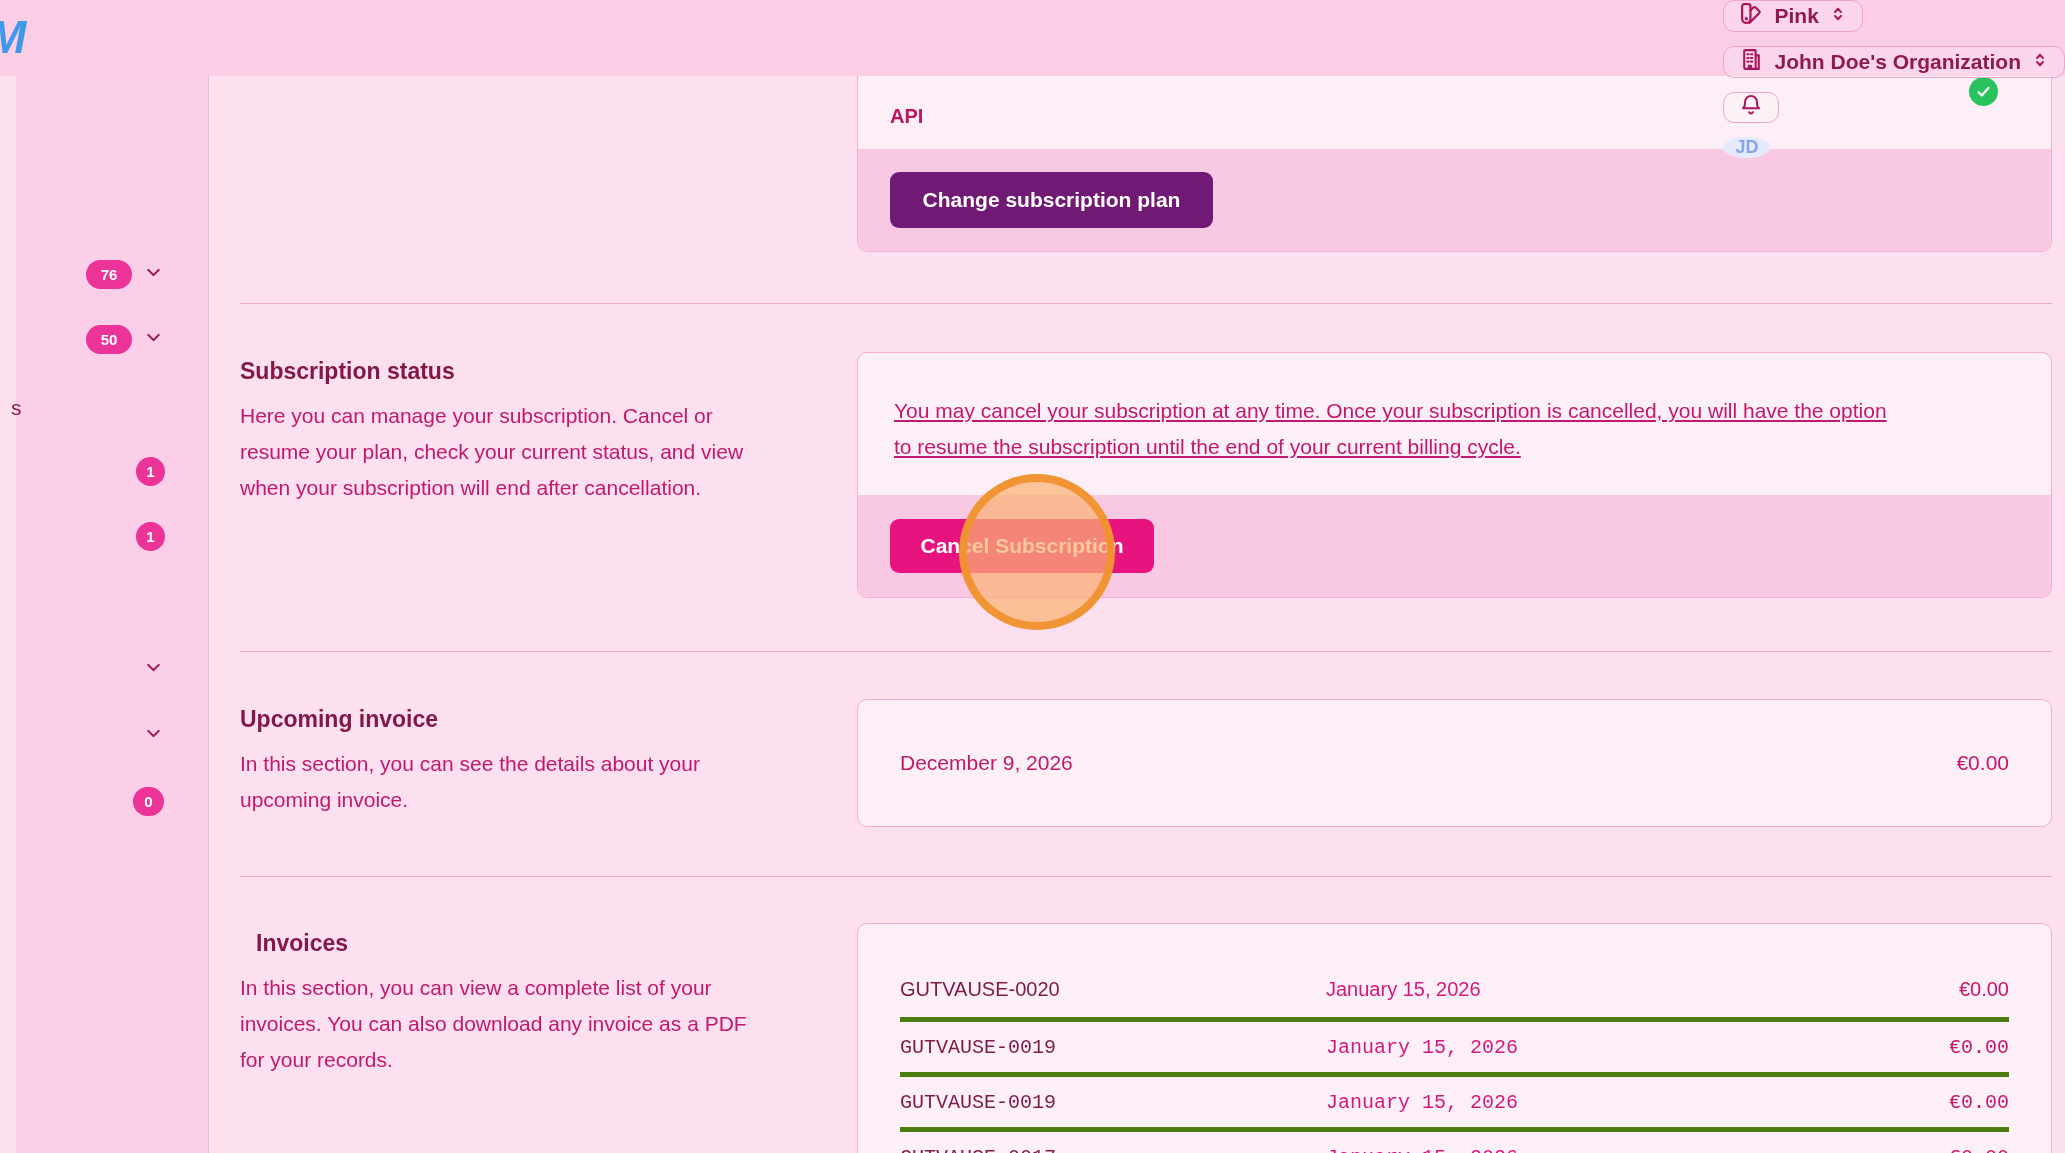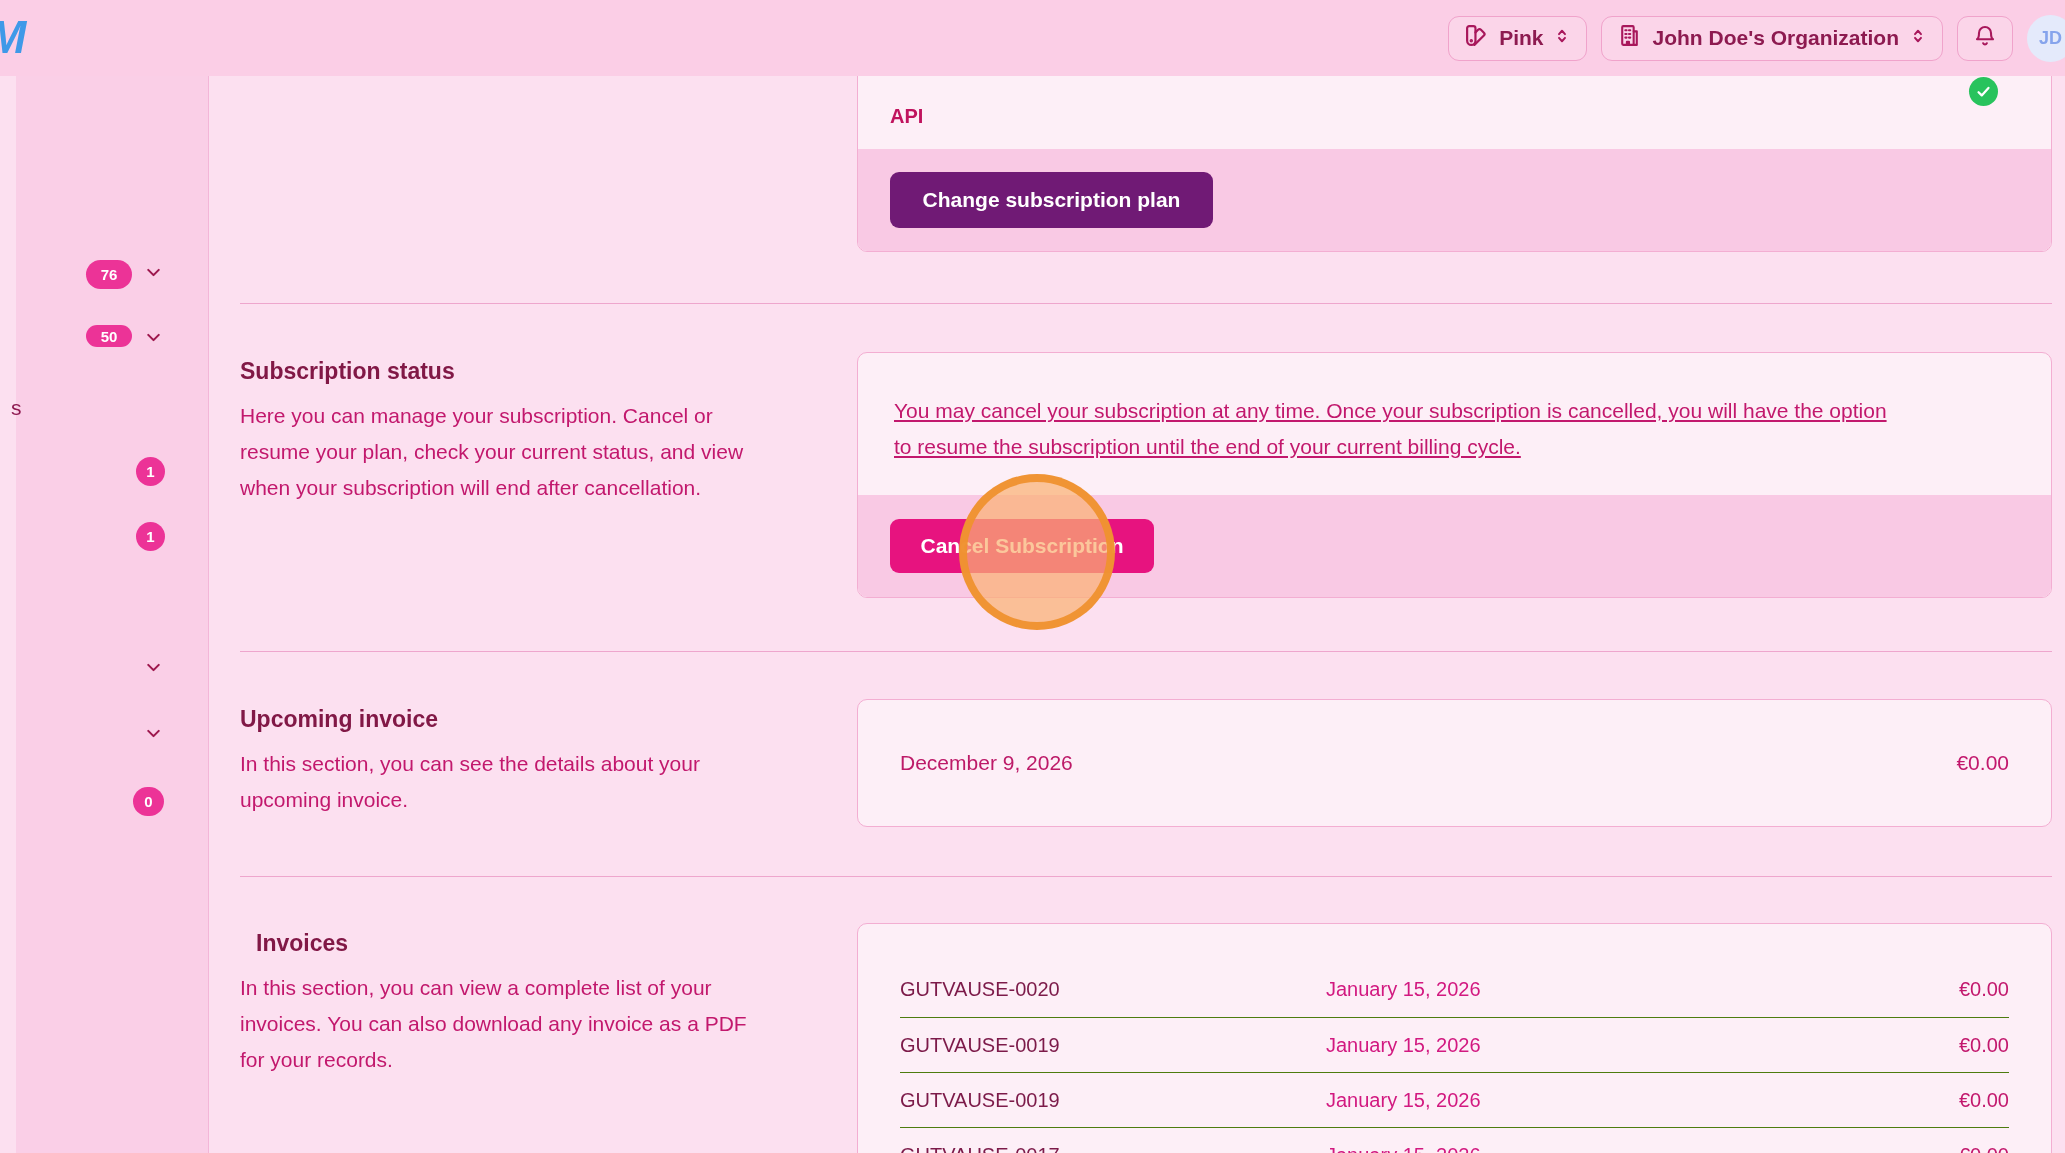--- a/index.html
+++ b/index.html
@@ -3,21 +3,21 @@
 <meta charset="utf-8">
 <style>
   * { margin:0; padding:0; box-sizing:border-box; }
   html,body { width:2065px; height:1153px; overflow:hidden; }
   body { font-family:"Liberation Sans","DejaVu Sans",sans-serif; background:#FCE0F0; }
   #screen { position:relative; width:2065px; height:1153px; overflow:hidden; }
 
   
   .header { position:absolute; left:0; top:0; width:2065px; height:76px; background:#FBCEE6; z-index:30; }
   .logo { position:absolute; left:-12px; top:10px; font-size:46px; font-weight:700; font-style:italic; color:#3F99E8; }
-  .header-right { position:absolute; right:0; top:0; height:76px; display:flex; align-items:center; gap:14px; padding-right:0; }
+  .header-right { position:absolute; right:0; top:0; height:76px; display:flex; align-items:flex-start; gap:14px; padding-right:0;flex-direction:column; }
   .hbtn { display:flex; align-items:center; gap:10px; height:45px; padding:0 15px; border:1.5px solid #F0A3CB; border-radius:11px; background:rgba(255,255,255,0.15); color:#8D1A50; font-weight:700; font-size:21px; cursor:pointer; }
   .hbtn svg { flex:0 0 auto; }
   .icon-maroon { color:#A8175B; }
   .bell-btn { width:56px; justify-content:center; padding:0; }
   .avatar { width:47px; height:47px; border-radius:50%; background:#E4EAFB; color:#86A4EC; font-weight:700; font-size:18px; display:flex; align-items:center; justify-content:center; margin-right:-9px; }
 
   
   .sidebar { position:absolute; left:16px; top:76px; width:193px; height:1077px; background:#FACFE7; border-right:1px solid #F3B6D8; z-index:20; }
   .pill { position:absolute; background:#EC3397; color:#fff; font-weight:700; font-size:15px; display:flex; align-items:center; justify-content:center; border-radius:15px; }
   .side-chev { position:absolute; color:#9D174D; }
@@ -40,21 +40,21 @@
   .feature-label { position:absolute; font-size:20px; font-weight:700; color:#C0135E;margin-top:28px; }
   .check-badge { position:absolute; width:29px; height:29px; border-radius:50%; background:#28C35D; display:flex; align-items:center; justify-content:center; }
 
   .card-text { position:absolute; left:36px; top:40px; font-size:21px; line-height:36px; color:#C2186D; white-space:pre-line;text-decoration:underline; }
   .upcoming-body { position:absolute; inset:0; display:flex; align-items:center; justify-content:space-between; padding:0 42px; }
   .date-text { font-size:21px; color:#BD1A68; }
   .amount-text { font-size:21px; color:#C2186D; }
 
   .inv-rows { position:absolute; left:0; right:0; top:38px; }
   .inv-row { display:grid; grid-template-columns:426px 1fr auto; align-items:center; height:55px; margin:0 42px; cursor:pointer; }
-  .inv-row + .inv-row { border-top:1px solid #4d7c0f; }
+  .inv-row + .inv-row { border-top:5px solid #4d7c0f;font-family:Liberation Mono, monospace; }
   .inv-num { font-size:20px; font-weight:500; color:#7C1A49; }
   .inv-date { font-size:20px; color:#D21980; }
   .inv-amt { font-size:20px; color:#C2186D; text-align:right; }
 
   .click-ring { position:absolute; left:766px; top:398px; width:156px; height:156px; border-radius:50%; background:rgba(249,178,116,0.72); border:8px solid rgba(240,145,47,0.95); pointer-events:none; z-index:40; }
 </style>
 </head>
 <body>
 
 <div id="screen">
@@ -136,21 +136,21 @@
   </div>
 
   <div class="sidebar">
     <div class="pill" style="left:70px; top:184px; width:46px; height:29px;">76</div>
     <span class="side-chev" style="left:127px; top:186px;">
       <svg width="21" height="21" viewBox="0 0 24 24" fill="none" stroke="currentColor" stroke-width="2.4" stroke-linecap="round" stroke-linejoin="round">
           <path d="M6 9l6 6 6-6"></path>
         </svg>
     </span>
 
-    <div class="pill" style="left:70px; top:249px; width:46px; height:22px;">50</div>
+    <div class="pill" style="left:70px; top:249px; width:46px; height:29px;">50</div>
     <span class="side-chev" style="left:127px; top:251px;">
       <svg width="21" height="21" viewBox="0 0 24 24" fill="none" stroke="currentColor" stroke-width="2.4" stroke-linecap="round" stroke-linejoin="round">
           <path d="M6 9l6 6 6-6"></path>
         </svg>
     </span>
 
     <span class="frag" style="left:-5px; top:320px;">s</span>
 
     <div class="pill" style="left:120px; top:381px; width:29px; height:29px;">1</div>
     <div class="pill" style="left:120px; top:446px; width:29px; height:29px;">1</div>

